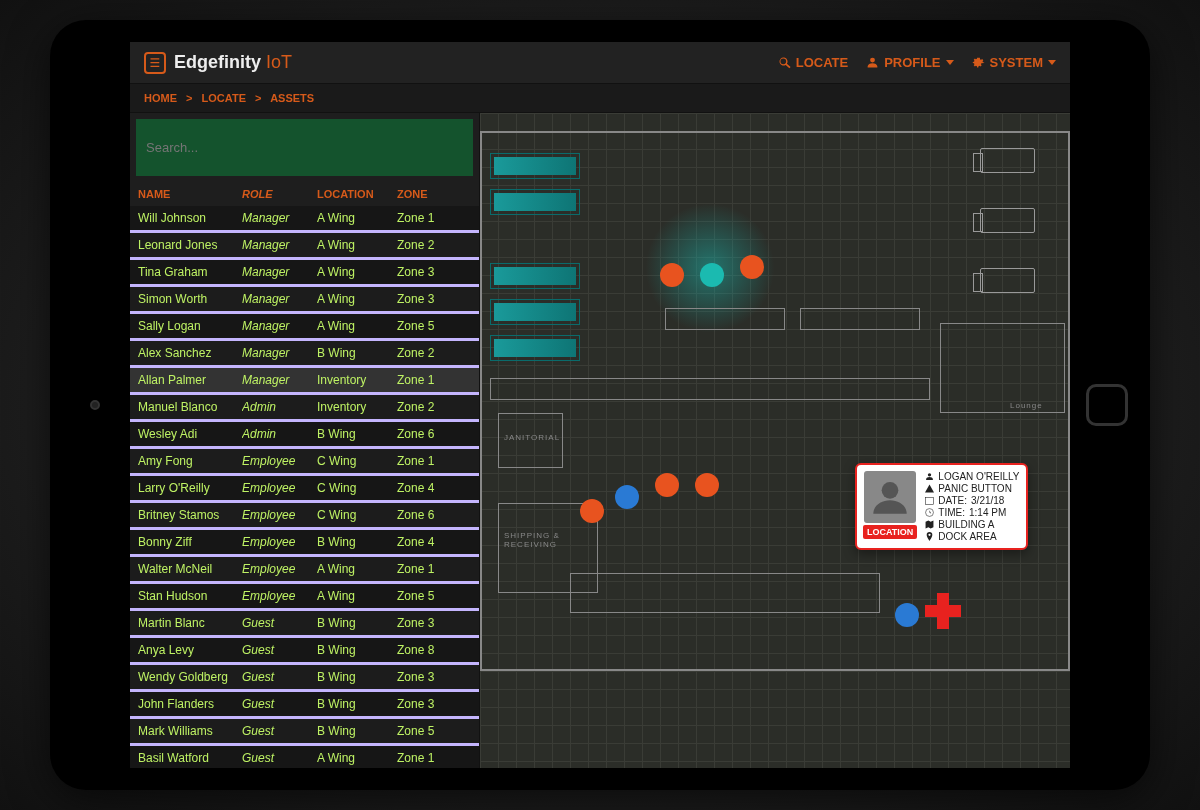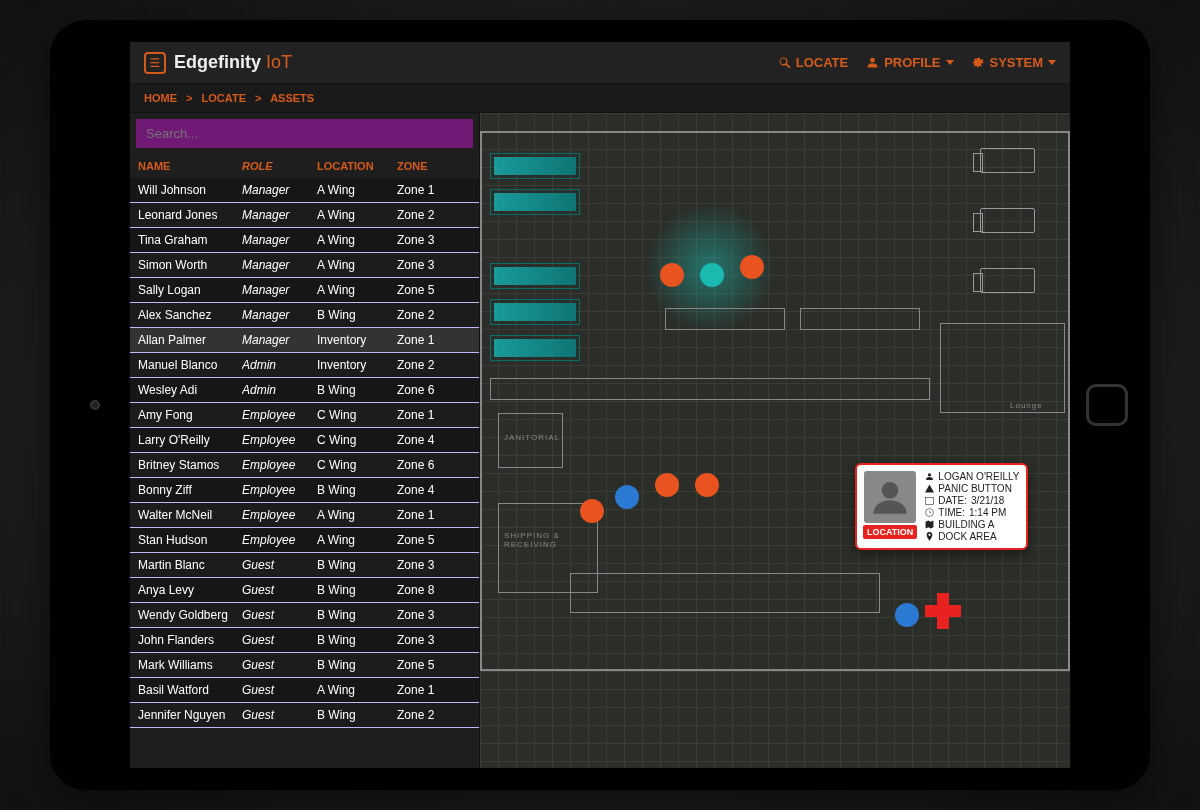--- a/index.html
+++ b/index.html
@@ -38,26 +38,26 @@
   .nav-item { color: #d65a1a; font-size: 13px; font-weight: bold; display:flex; align-items:center; gap:5px; cursor:pointer; }
   .nav-item svg { width: 13px; height: 13px; fill: #d65a1a; }
   .caret { width:0;height:0;border-left:4px solid transparent;border-right:4px solid transparent;border-top:5px solid #d65a1a; }
   
   .breadcrumb { padding: 8px 14px; font-size: 11px; color: #d65a1a; font-weight: bold; border-bottom: 1px solid #111; }
   .bc-sep { color: #d65a1a; margin: 0 6px; }
   
   .body { flex: 1; display: flex; overflow: hidden; }
   .side { width: 350px; background: #1e1e1e; display:flex; flex-direction:column; overflow:hidden; border-right:1px solid #111;}
   .search-wrap { padding: 6px; }
-  .search { width: 100%; padding: 7px 10px; background: #701a75; border: none; color: #aaa; font-size: 13px; outline:none; }
+  .search { width: 100%; padding: 21px 10px; background: #14532d; border: none; color: #aaa; font-size: 13px; outline:none; }
   .table-head { display:flex; padding: 6px 8px; background:#1e1e1e; }
   .th { color:#d65a1a; font-size:11px; font-weight:bold; }
   .c-name{width:104px;} .c-role{width:75px;font-style:italic;} .c-loc{width:80px;} .c-zone{width:60px;}
   .rows { flex:1; overflow-y:auto; }
-  .row { display:flex; padding:5px 8px; font-size:12px; color:#ffffff; border-bottom:1px solid #c4b5fd; background:#161616; cursor:pointer; }
+  .row { display:flex; padding:5px 8px; font-size:12px; color:#bef264; border-bottom:3px solid #c4b5fd; background:#161616; cursor:pointer; }
   .row:nth-child(even){background:#1c1c1c;}
   .row.sel{background:#333;}
   .row > div { white-space:nowrap; overflow:hidden; text-overflow:ellipsis; }
   
   .map { flex:1; background:#2b2d28; position:relative; overflow:hidden;
     background-image:
       linear-gradient(#3a3c36 1px, transparent 1px),
       linear-gradient(90deg, #3a3c36 1px, transparent 1px);
     background-size: 18px 18px;
   }

